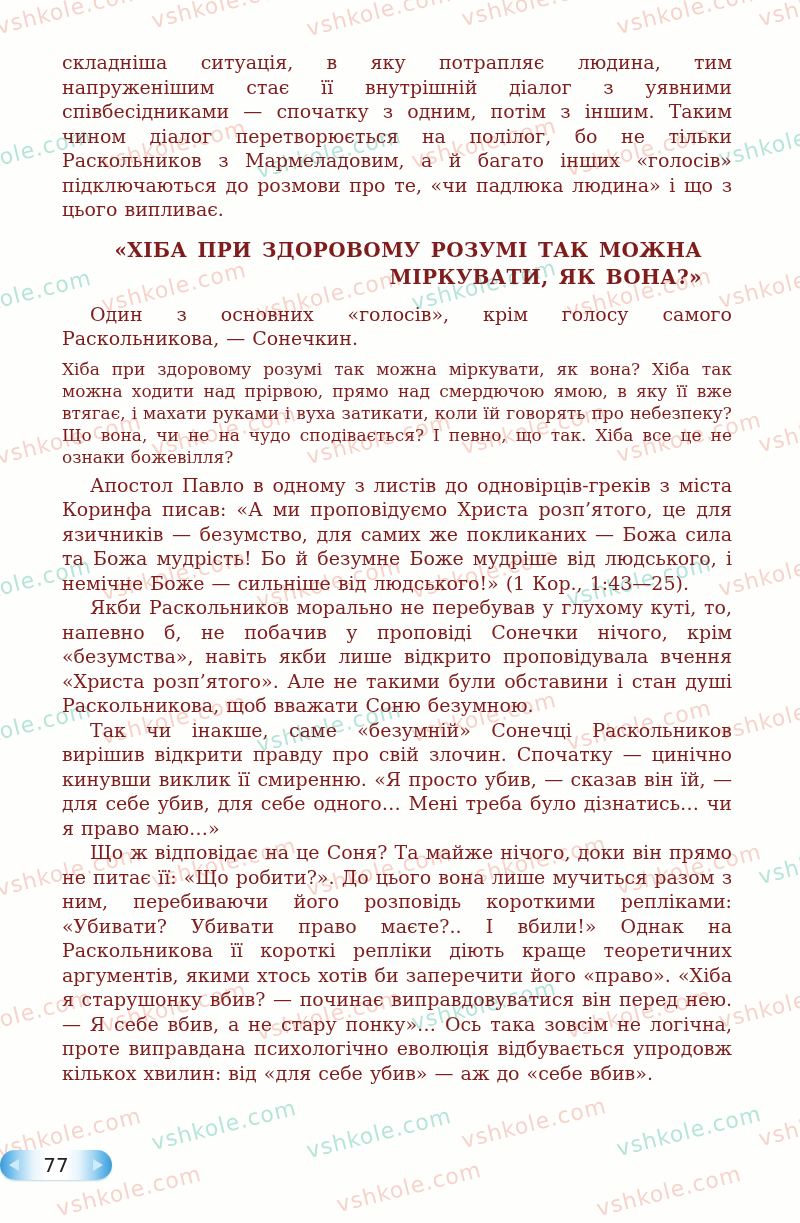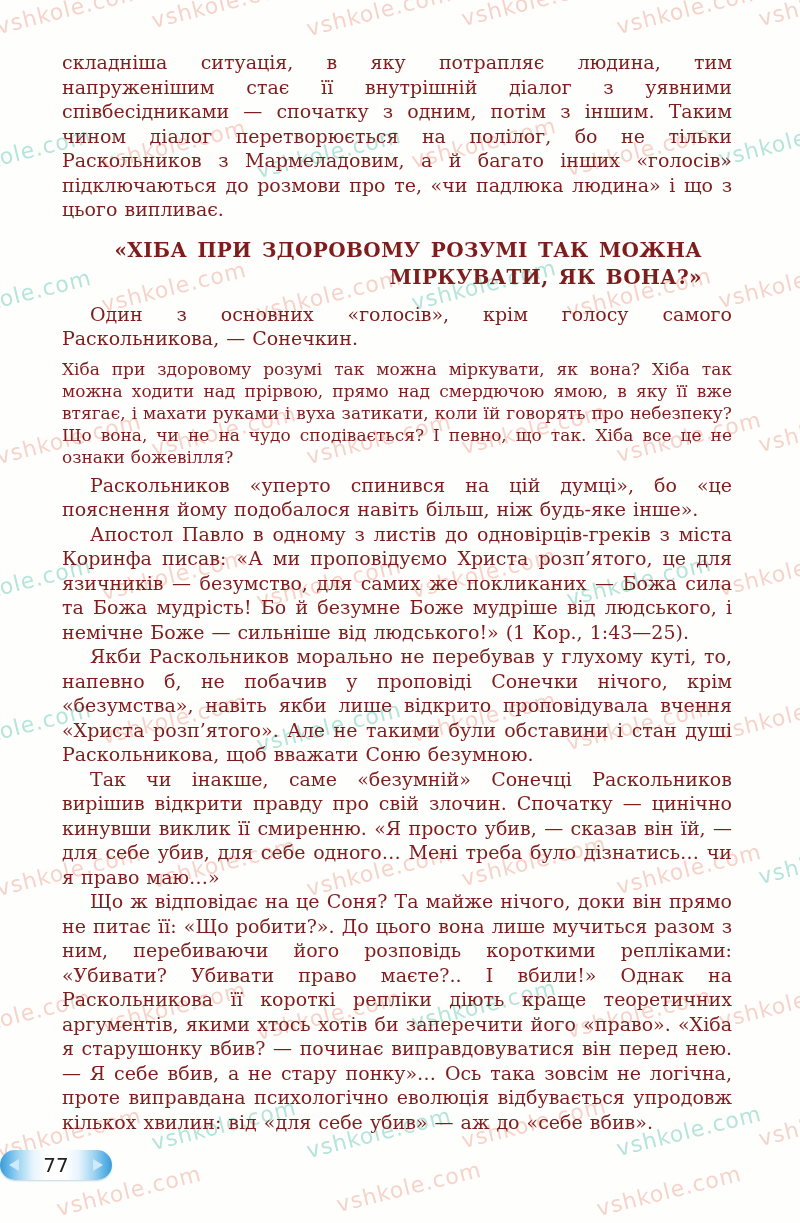--- a/index.html
+++ b/index.html
@@ -143,21 +143,20 @@
       <span class="wm" style="left: 60px; top: 1196px; color: rgba(236, 148, 126, 0.4);">vshkole.com</span>
       <span class="wm" style="left: 340px; top: 1192px; color: rgba(236, 148, 126, 0.4);">vshkole.com</span>
       <span class="wm" style="left: 600px; top: 1196px; color: rgba(236, 148, 126, 0.4);">vshkole.com</span>
     </div>
 
   <main class="content" id="content">
       <p class="para noindent">складніша ситуація, в яку потрапляє людина, тим напруженішим стає її внутрішній діалог з уявними співбесідниками — спочатку з одним, потім з іншим. Таким чином діалог перетворюється на полілог, бо не тільки Раскольников з Мармеладовим, а й багато інших «голосів» підключаються до розмови про те, «чи падлюка людина» і що з цього випливає.</p>
       <h2 class="heading">«ХІБА ПРИ ЗДОРОВОМУ РОЗУМІ ТАК МОЖНА МІРКУВАТИ, ЯК ВОНА?»</h2>
       <p class="para">Один з основних «голосів», крім голосу самого Раскольникова, — Сонечкин.</p>
       <p class="quote">Хіба при здоровому розумі так можна міркувати, як вона? Хіба так можна ходити над прірвою, прямо над смердючою ямою, в яку її вже втягає, і махати руками і вуха затикати, коли їй говорять про небезпеку? Що вона, чи не на чудо сподівається? І певно, що так. Хіба все це не ознаки божевілля?</p>
-      <p class="para">Раскольников «уперто спинився на цій думці», бо «це пояснення йому подобалося навіть більш, ніж будь-яке інше».</p>
       <p class="para">Апостол Павло в одному з листів до одновірців-греків з міста Коринфа писав: «А ми проповідуємо Христа розп’ятого, це для язичників — безумство, для самих же покликаних — Божа сила та Божа мудрість! Бо й безумне Боже мудріше від людського, і немічне Боже — сильніше від людського!» (1 Кор., 1:43—25).</p>
       <p class="para">Якби Раскольников морально не перебував у глухому куті, то, напевно б, не побачив у проповіді Сонечки нічого, крім «безумства», навіть якби лише відкрито проповідувала вчення «Христа розп’ятого». Але не такими були обставини і стан душі Раскольникова, щоб вважати Соню безумною.</p>
       <p class="para">Так чи інакше, саме «безумній» Сонечці Раскольников вирішив відкрити правду про свій злочин. Спочатку — цинічно кинувши виклик її смиренню. «Я просто убив, — сказав він їй, — для себе убив, для себе одного… Мені треба було дізнатись… чи я право маю…»</p>
       <p class="para">Що ж відповідає на це Соня? Та майже нічого, доки він прямо не питає її: «Що робити?». До цього вона лише мучиться разом з ним, перебиваючи його розповідь короткими репліками: «Убивати? Убивати право маєте?.. І вбили!» Однак на Раскольникова її короткі репліки діють краще теоретичних аргументів, якими хтось хотів би заперечити його «право». «Хіба я старушонку вбив? — починає виправдовуватися він перед нею. — Я себе вбив, а не стару понку»… Ось така зовсім не логічна, проте виправдана психологічно еволюція відбувається упродовж кількох хвилин: від «для себе убив» — аж до «себе вбив».</p>
     </main>
 
   <div class="footer">
     <div class="pill">
       <span class="arrow left"></span>
       <span class="num">77</span>

